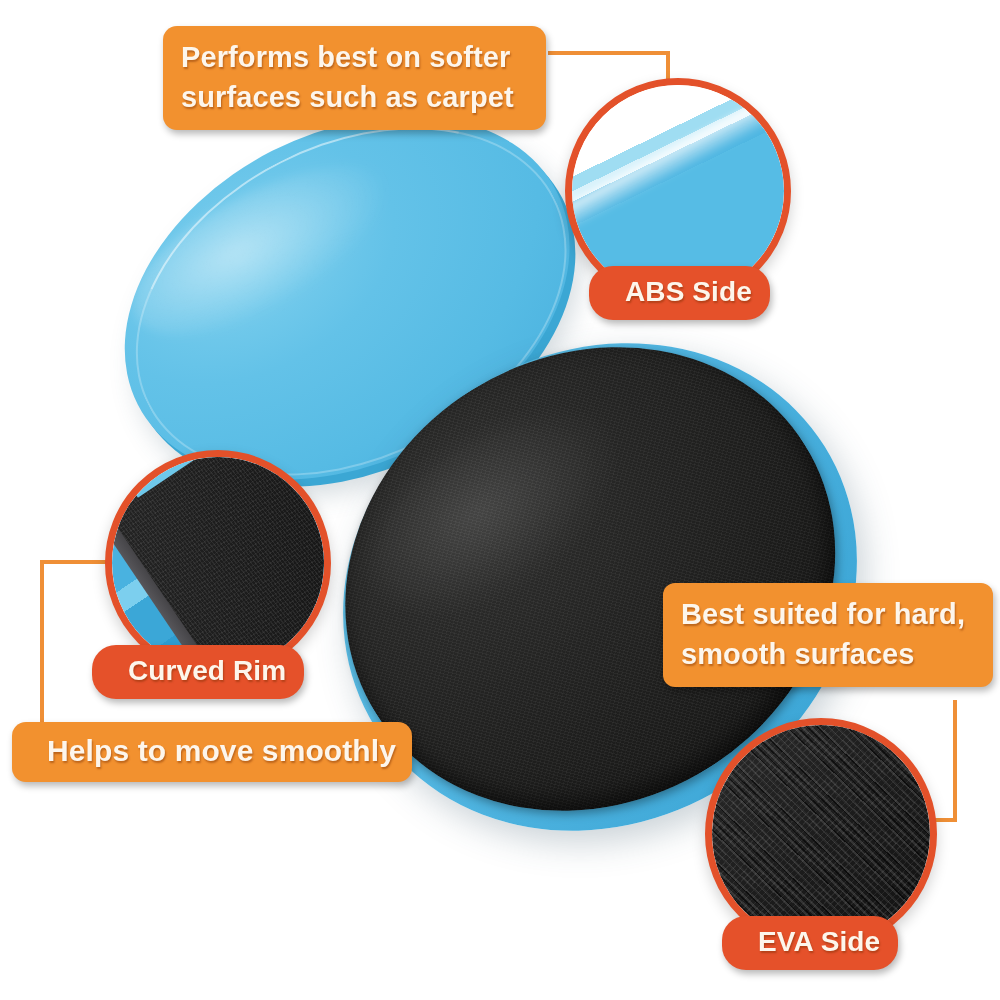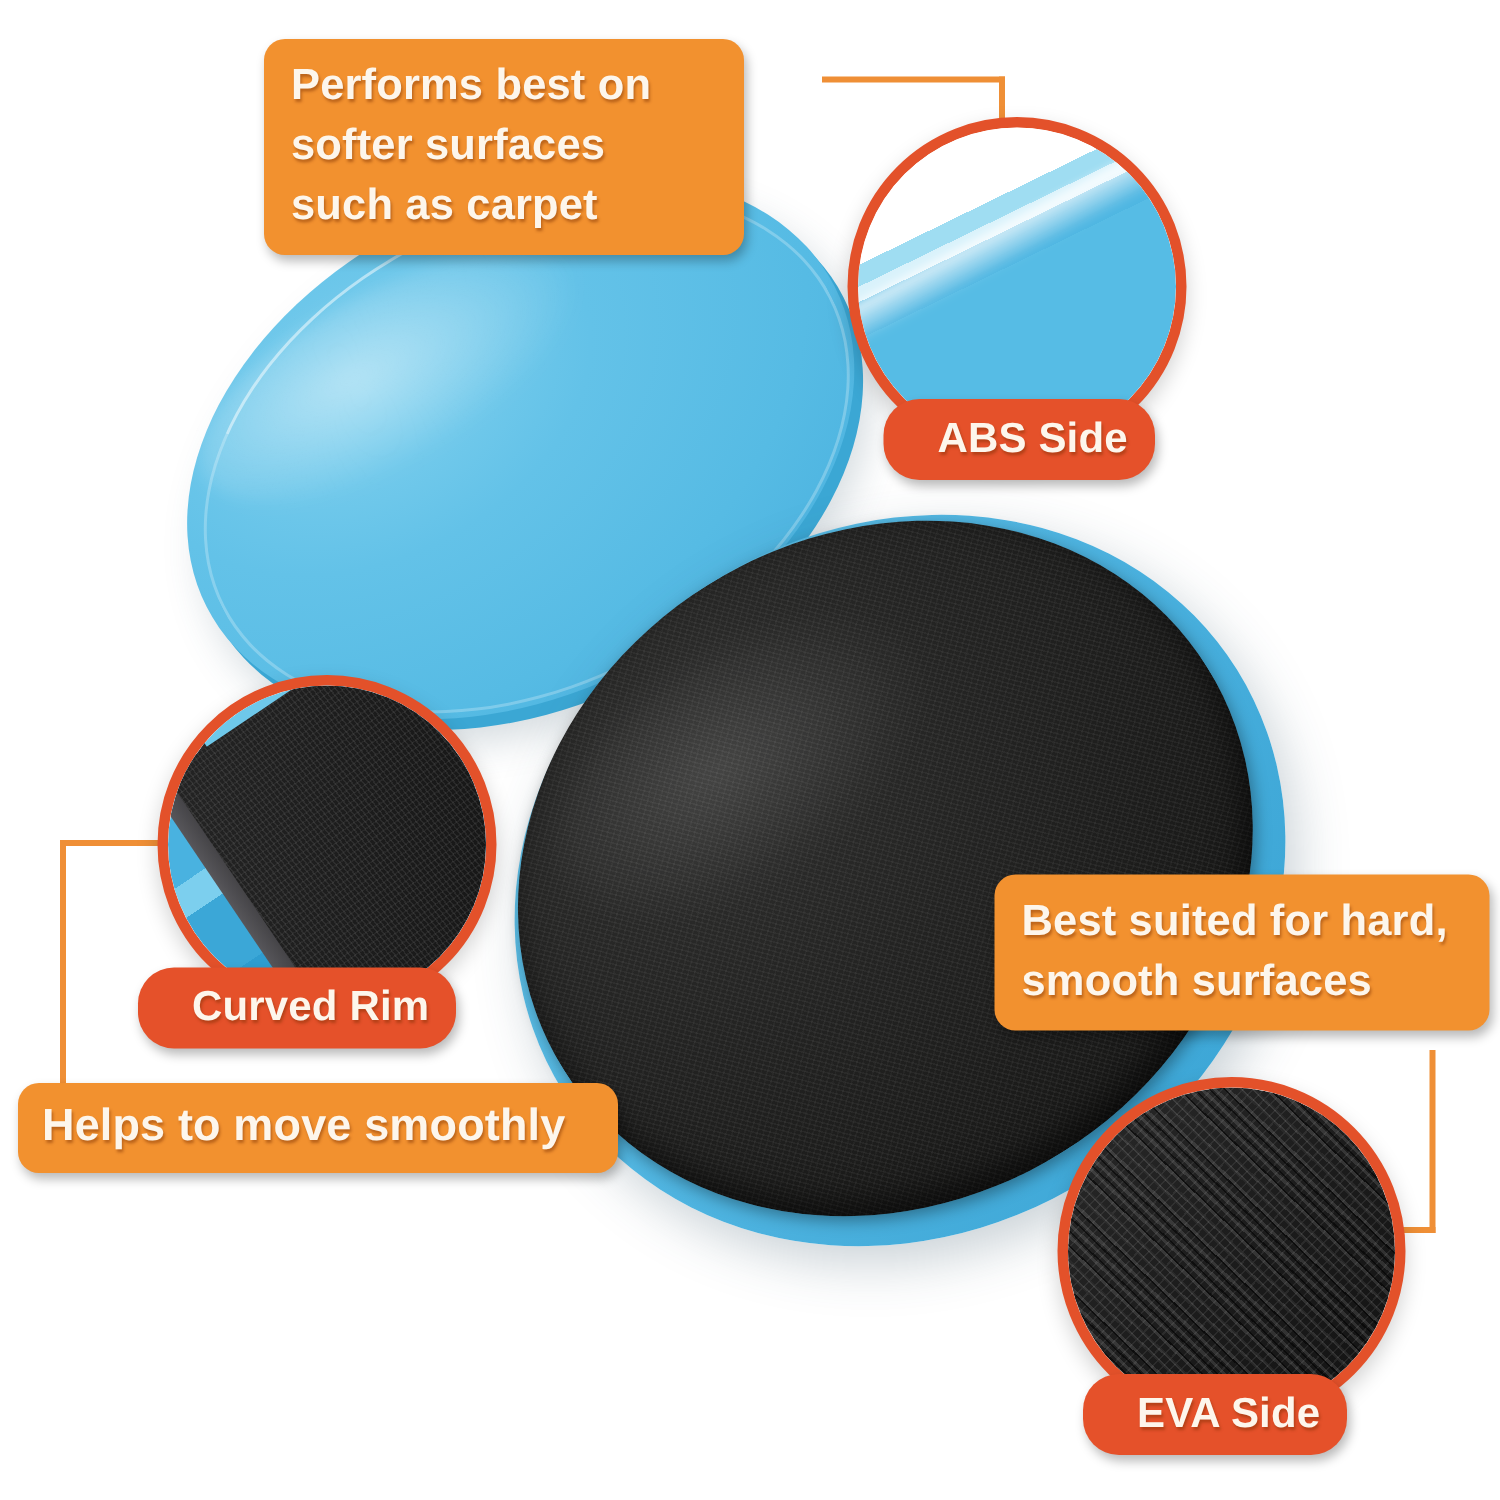--- a/index.html
+++ b/index.html
@@ -107,24 +107,24 @@
   .box{position:absolute;box-sizing:border-box;
        color:#fdf6ec;font-weight:bold;letter-spacing:.1px;
        text-shadow:1px 2px 2px rgba(120,45,0,.45);
        box-shadow:2px 4px 7px rgba(0,0,0,.28);}
   .desc{background:#f2912f;border-radius:14px;
         font-size:29px;line-height:40px;padding:11px 18px 13px 18px;}
   .pill{background:#e5512a;border-radius:24px;
         font-size:28px;line-height:34px;padding:9px 18px 11px 36px;
         text-align:center;white-space:nowrap;}
 
-  #box-carpet{left:176px;top:26px;width:320px;}
-  #box-hard{left:663px;top:583px;width:330px;}
+  #box-carpet{left:163px;top:26px;width:383px;}
+  #box-hard{left:663px;top:583px;width:330px;border-radius:12px;}
   #box-smooth{left:12px;top:722px;width:400px;
-              font-size:30px;line-height:34px;padding:12px 16px 14px 16px;}
+              font-size:30px;line-height:34px;padding:12px 16px 14px 16px;text-align:right;}
   #label-abs{left:589px;top:266px;}
   #label-rim{left:92px;top:645px;}
   #label-eva{left:722px;top:916px;}
 </style>
 </head>
 <body>
 
 <div id="stage">
 
   <div class="disc-wrap" id="blue-disc">

